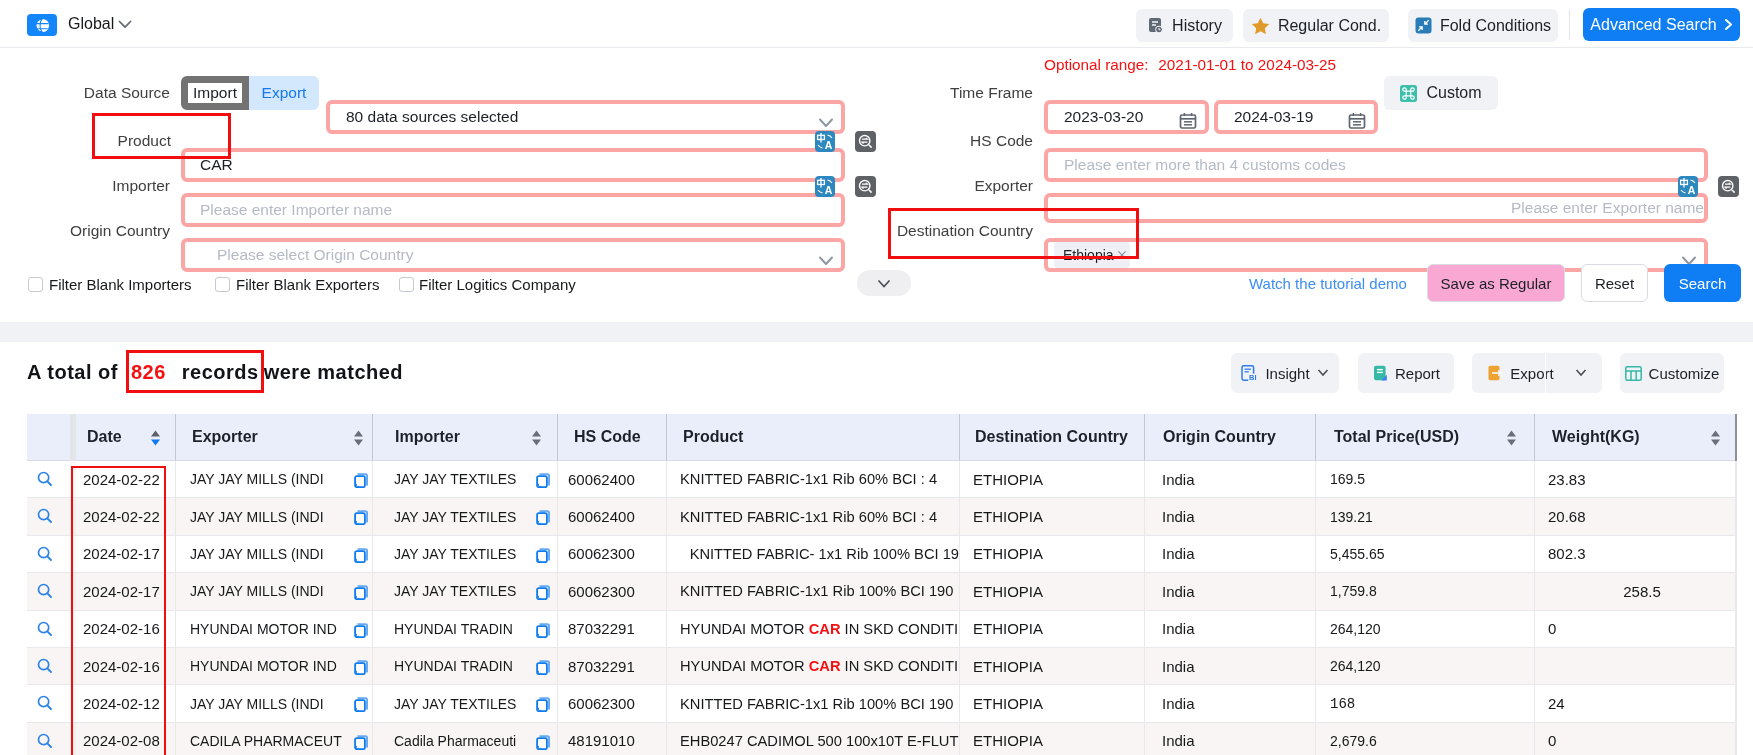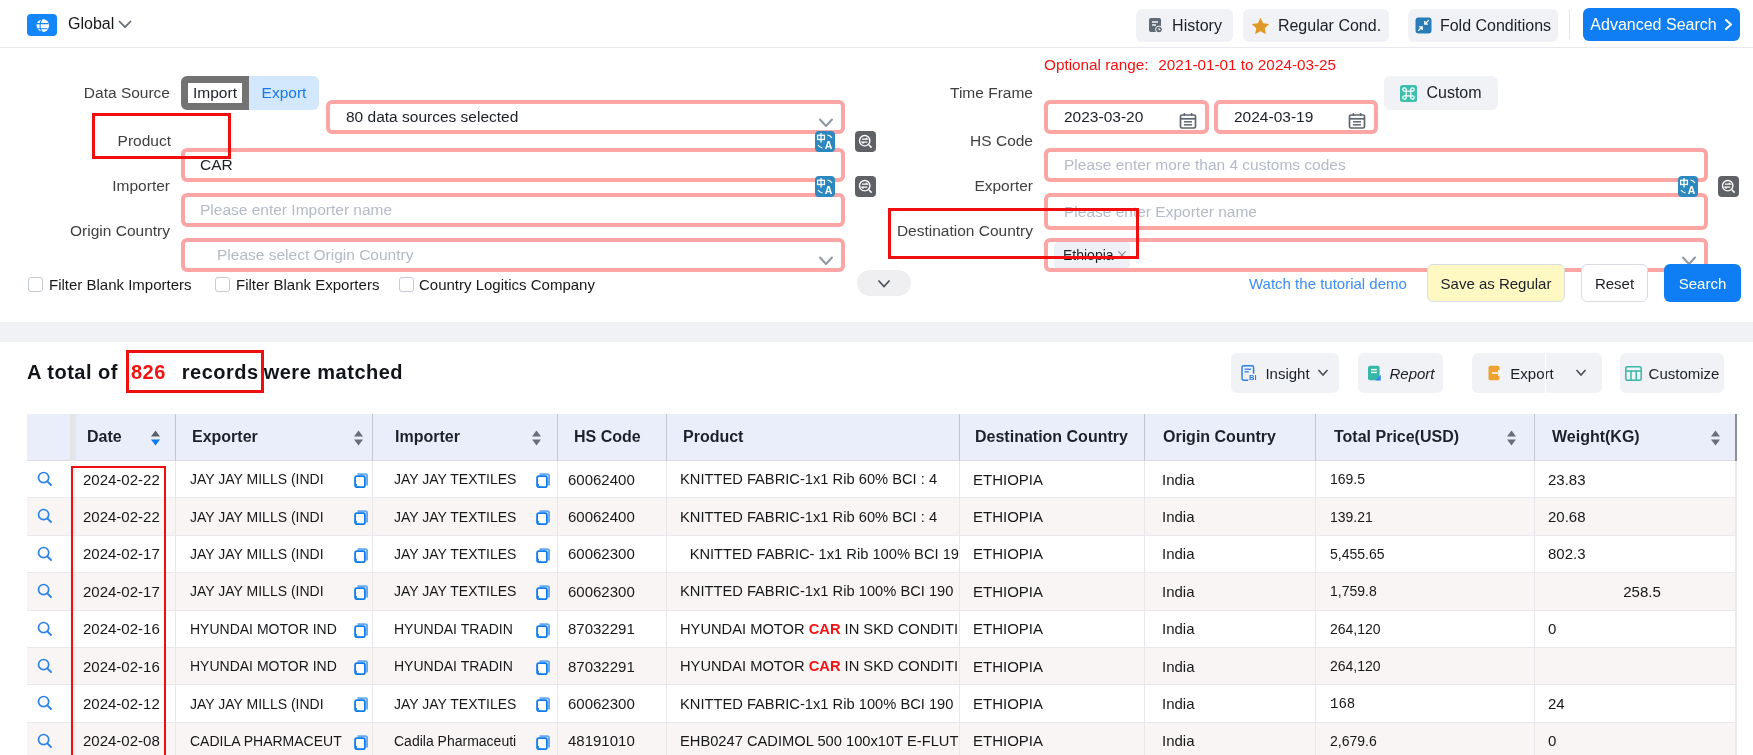--- a/index.html
+++ b/index.html
@@ -159,21 +159,21 @@
       </svg>
     <div class="abs" style="left:855px;top:127px;width:21px;height:21px;background:#5e6166;border-radius:4px;display:flex;align-items:center;justify-content:center;">
       <svg width="15" height="15" viewBox="0 0 15 15">
           <circle cx="6.7" cy="6.7" r="5.2" fill="none" stroke="#fff" stroke-width="1.4"></circle>
           <line x1="10.8" y1="10.8" x2="13.6" y2="13.6" stroke="#fff" stroke-width="1.6"></line>
           <path d="M4 5.2 L9.4 5.2 L7.9 3.9 M9.4 8.2 L4 8.2 L5.5 9.5" fill="none" stroke="#fff" stroke-width="1.2"></path>
         </svg>
     </div>
 
     <div class="lbl" style="left:883px;top:128px;width:150px;">Exporter</div>
-    <div class="inp" style="left:1044px;top:120px;width:664px;height:37px;padding-left:16px;">
+    <div class="inp" style="left:1044px;top:120px;width:664px;height:30px;padding-left:16px;justify-content:flex-end;">
         <span class="ph">Please enter Exporter name</span>
       </div>
     <svg class="abs" style="left:1678px;top:127px;" width="20" height="21" viewBox="0 0 20 21">
         <rect width="20" height="21" rx="4" fill="#2e88c0"></rect>
         <g stroke="#fff" stroke-width="1.3" fill="none">
           <line x1="6" y1="2" x2="6" y2="11.5"></line>
           <rect x="2.6" y="4.3" width="6.8" height="4.2"></rect>
         </g>
         <text x="13.5" y="18" font-size="10.5" fill="#fff" font-family="Liberation Sans" text-anchor="middle" font-weight="bold">A</text>
         <path d="M12.5 4 A6.5 6.5 0 0 1 17 7" fill="none" stroke="#fff" stroke-width="1.2"></path>
@@ -208,28 +208,28 @@
     </div>
 
     <div class="redbox" style="left:92px;top:64px;width:139px;height:46px;"></div>
     <div class="redbox" style="left:888px;top:159px;width:251px;height:51px;"></div>
 
     <div class="abs" style="left:28px;top:228px;width:15px;height:15px;border:1px solid #c6cad2;border-radius:3px;background:#fff;"></div>
     <div class="abs" style="left:49px;top:227px;font-size:15px;color:#17181a;">Filter Blank Importers</div>
     <div class="abs" style="left:215px;top:228px;width:15px;height:15px;border:1px solid #c6cad2;border-radius:3px;background:#fff;"></div>
     <div class="abs" style="left:236px;top:227px;font-size:15px;color:#17181a;text-align:center;">Filter Blank Exporters</div>
     <div class="abs" style="left:399px;top:228px;width:15px;height:15px;border:1px solid #c6cad2;border-radius:3px;background:#fff;"></div>
-    <div class="abs" style="left:419px;top:227px;font-size:15px;color:#17181a;">Country Logitics Company</div>
+    <div class="abs" style="left:419px;top:227px;font-size:15px;color:#17181a;">Filter Logitics Company</div>
     <div class="abs" style="left:857px;top:221px;width:54px;height:26px;background:#efeff1;border-radius:13px;display:flex;align-items:center;justify-content:center;">
       <svg width="14" height="9" viewBox="0 0 14 9">
           <polyline points="1.5,1.5 7,7.5 12.5,1.5" fill="none" stroke="#4a4e57" stroke-width="1.7"></polyline>
         </svg>
     </div>
     <div class="abs" style="left:1249px;top:226px;font-size:15px;color:#3e8df2;">Watch the tutorial demo</div>
-    <div class="abs" style="left:1427px;top:215px;width:138px;height:38px;background:#fef9c3;border:1px solid #d8dbe2;border-radius:6px;display:flex;align-items:center;justify-content:center;font-size:15px;color:#1b1f26;">Save as Regular</div>
+    <div class="abs" style="left:1427px;top:215px;width:138px;height:38px;background:#f9a8d4;border:1px solid #d8dbe2;border-radius:6px;display:flex;align-items:center;justify-content:center;font-size:15px;color:#1b1f26;">Save as Regular</div>
     <div class="abs" style="left:1581px;top:215px;width:67px;height:38px;background:#fff;border:1px solid #d8dbe2;border-radius:6px;display:flex;align-items:center;justify-content:center;font-size:15px;color:#1b1f26;">Reset</div>
     <div class="abs" style="left:1664px;top:215px;width:77px;height:38px;background:#0f7ef4;border-radius:6px;display:flex;align-items:center;justify-content:center;font-size:15px;color:#fff;">Search</div>
   </div>
 
   <div class="abs" style="left:0;top:322px;width:1753px;height:20px;background:#f1f2f6;"></div>
 
   <div class="abs" id="results" style="left:0;top:342px;width:1753px;height:72px;background:#fff;">
     <div class="abs" style="left:27px;top:19px;font-size:20px;letter-spacing:0.5px;font-weight:bold;color:#111418;white-space:nowrap;"><span>A total of</span><span style="color:#f41111;display:inline-block;margin-left:13px;">826</span><span style="display:inline-block;margin-left:16px;">records</span><span style="display:inline-block;margin-left:5px;">were matched</span></div>
     <div class="redbox" style="left:126px;top:8px;width:138px;height:43px;"></div>
     <div class="btn-gray" style="left:1231px;top:11px;width:108px;height:40px;font-size:15px;gap:7px;">
@@ -238,21 +238,21 @@
           <line x1="3.5" y1="4.2" x2="10" y2="4.2" stroke="#2f7de8" stroke-width="1.3"></line>
           <line x1="3.5" y1="6.8" x2="7.8" y2="6.8" stroke="#2f7de8" stroke-width="1.3"></line>
           <rect x="7.2" y="8.6" width="9" height="7.4" fill="#f1f2f6"></rect>
           <text x="8" y="15.2" font-size="7.5" font-weight="bold" fill="#2f7de8" font-family="Liberation Sans">BI</text>
         </svg>
       Insight
       <svg width="12" height="8" viewBox="0 0 12 8">
           <polyline points="1.5,1 6,6 10.5,1" fill="none" stroke="#4a4e57" stroke-width="1.6"></polyline>
         </svg>
     </div>
-    <div class="btn-gray" style="left:1358px;top:11px;width:85px;height:40px;font-size:15px;gap:7px;font-style:italic;">
+    <div class="btn-gray" style="left:1358px;top:11px;width:96px;height:40px;font-size:15px;gap:7px;">
       <svg width="16" height="16" viewBox="0 0 16 16">
           <rect x="2" y="0.8" width="11.6" height="14.4" rx="2" fill="#36b8a8"></rect>
           <line x1="5" y1="4.6" x2="10.8" y2="4.6" stroke="#fff" stroke-width="1.4"></line>
           <line x1="5" y1="7.4" x2="10.8" y2="7.4" stroke="#fff" stroke-width="1.4"></line>
           <path d="M9.2 15.4 L14.8 15.4 L14.8 9.8 Z" fill="#3b82f0"></path>
         </svg>
       Report
     </div>
     <div class="btn-gray" style="left:1472px;top:11px;width:130px;height:40px;font-size:15px;gap:7px;">
       <svg width="16" height="16" viewBox="0 0 16 16">

